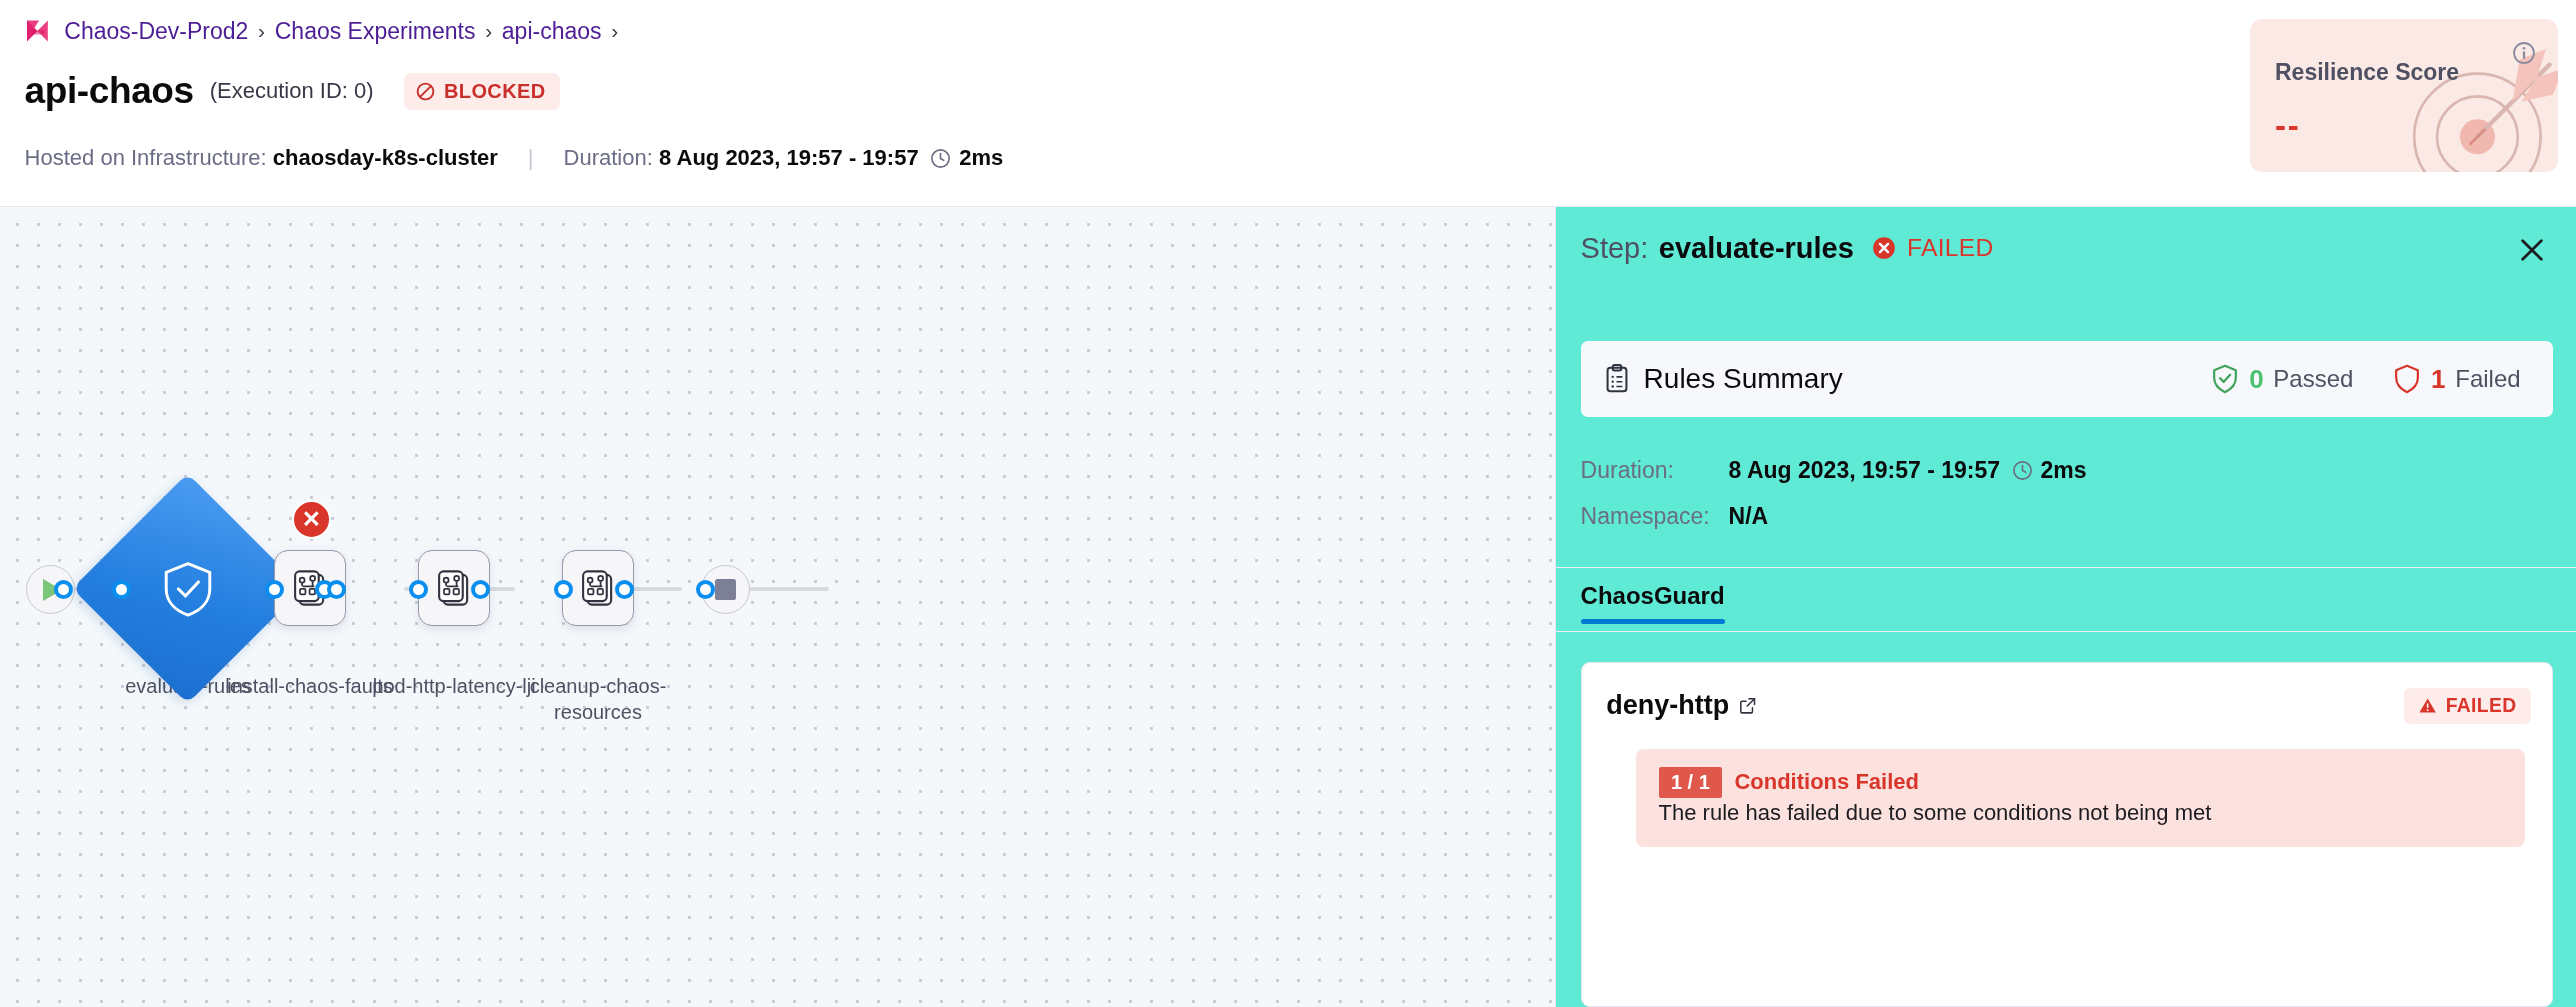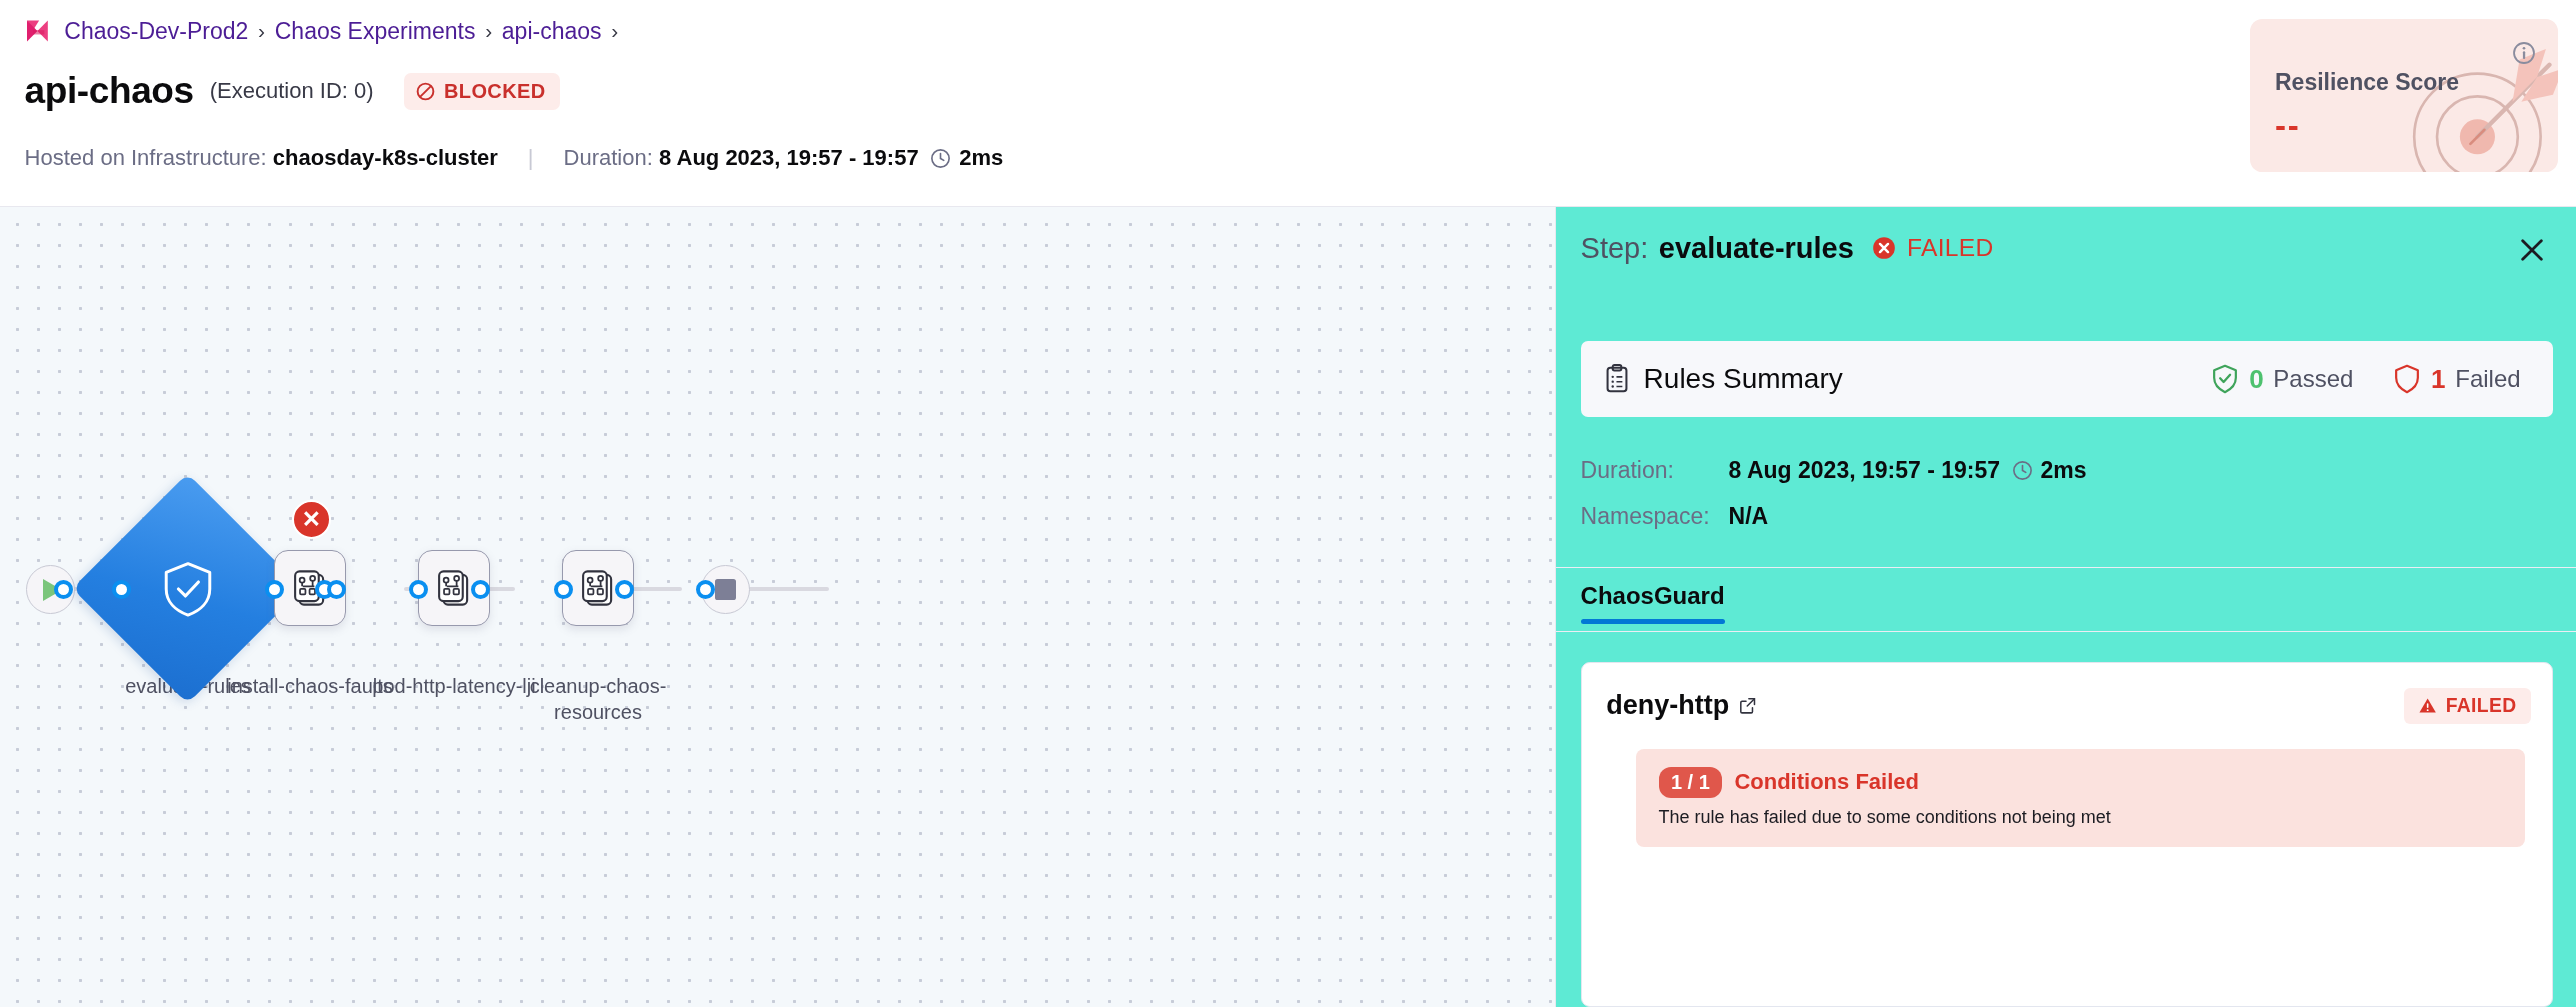--- a/index.html
+++ b/index.html
@@ -45,21 +45,21 @@
   }
   .meta-strong { color: #0b0b0d; font-weight: bold; }
   .meta-divider { color: #c8c9d4; margin: 0 30px; }
   .clock-ico { margin: 0 7px 0 10.5px; vertical-align: -2.6px; }
 
   
   .resilience {
     position: absolute; right: 17.6px; top: 19.3px; width: 308px; height: 153px;
     background: #fbe9e6; border-radius: 12.3px; overflow: hidden;
   }
-  .res-label { position: absolute; left: 24.6px; top: 50px; font-size: 23px; font-weight: bold; color: #4f5162; }
+  .res-label { position: absolute; left: 24.6px; top: 40px; font-size: 23px; font-weight: bold; color: #4f5162; }
   .res-value { position: absolute; left: 24.6px; top: 90px; font-size: 33px; font-weight: bold; color: #d9352a; letter-spacing: 1.8px; line-height: 1; }
   .res-info { position: absolute; right: 21px; top: 21px; width: 26px; height: 26px; cursor: pointer; }
   .res-art { position: absolute; right: -8.8px; bottom: -37px; opacity: 1; }
 
   
   .canvas {
     position: absolute; left: 0; top: 207px; width: 1555px; height: 800px;
     background-color: #f4f8fb;
     background-image: radial-gradient(#c7ccd8 1.4px, transparent 1.5px);
     background-size: 21px 21px;
@@ -176,25 +176,25 @@
     margin-left: auto; display: inline-flex; align-items: center; gap: 8px;
     background: #fdecea; color: #d9352a; border-radius: 6.2px; padding: 7px 14px;
     font-size: 19.3px; font-weight: bold; letter-spacing: 0.4px;
   }
   .cond-box {
     position: absolute; left: 54px; top: 86px; width: 889px; height: 98px;
     background: #fbe2de; border-radius: 8px; padding: 17.6px 23px;
   }
   .cond-top { display: flex; align-items: center; gap: 12.3px; }
   .cond-pill {
-    background: #e0574b; color: #ffffff; border-radius: 12px; padding: 4.4px 12.3px;
+    background: #e0574b; color: #ffffff; border-radius: 2px; padding: 4.4px 12.3px;
     font-size: 20px; font-weight: bold;
   }
   .cond-label { color: #d9352a; font-size: 22px; font-weight: bold; }
-  .cond-desc { margin-top: 9px; font-size: 18px; color: #1c1c22; }
+  .cond-desc { margin-top: 2px; font-size: 22px; color: #1c1c22; }
 
   .view-cond {
     position: absolute; left: 0; bottom: 0; width: 972px; height: 53px;
     background: #f8f9fc; border-top: 0.9px solid #eceef4;
     display: flex; align-items: center; padding-left: 23px; gap: 12.3px;
     font-size: 22px; color: #383946; cursor: pointer;
   }
 </style>
 </head>
 <body>

